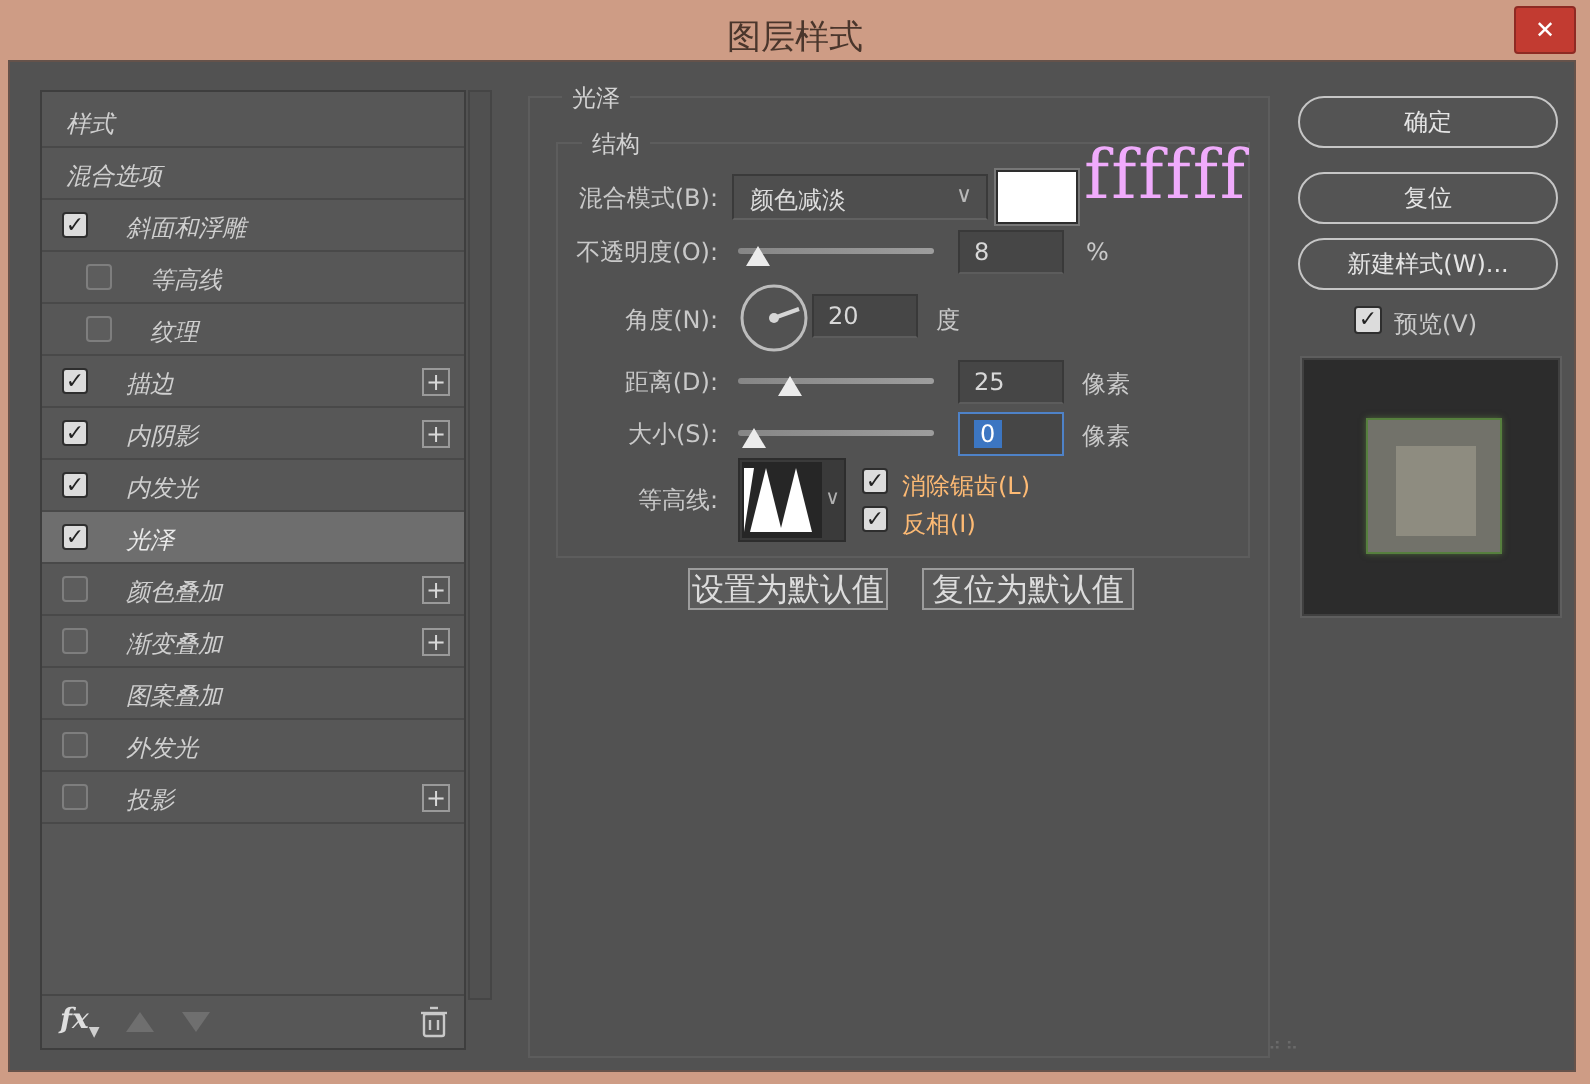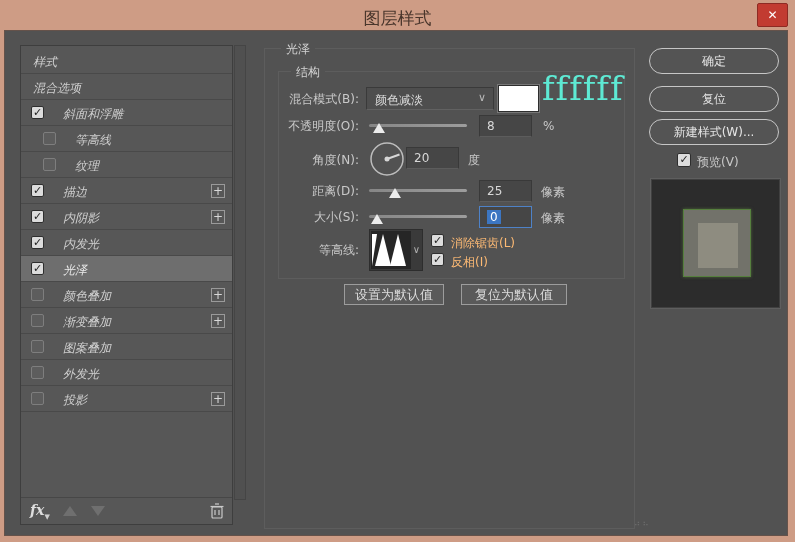--- a/index.html
+++ b/index.html
@@ -62,21 +62,21 @@
 
   .dial { position:absolute; left:364px; top:110px; width:36px; height:36px; cursor:pointer; }
 
   .contour-box { position:absolute; left:364px; top:198px; width:54px; height:42px; background:#3a3a3a; border:1px solid #2d2d2d; cursor:pointer; }
   .contour-thumb { position:absolute; left:1px; top:1px; }
   .ct-caret { position:absolute; right:2px; top:14px; color:#b0b0b0; font-size:10px; }
 
   .ck { position:absolute; width:13px; height:13px; border-radius:2px; background:#dcdcdc; border:1px solid #2e2e2e; color:#222; font-size:11px; font-weight:bold; line-height:11px; text-align:center; cursor:pointer; }
   .cklabel { position:absolute; color:#fdba74; white-space:nowrap; }
 
-  .defbtn { position:absolute; top:253px; height:21px; background:#5a5a5a; border:1px solid #9c9c9c; color:#dcdcdc; font-size:13px; text-align:center; line-height:19px; cursor:pointer; }
+  .defbtn { position:absolute; top:253px; height:21px; background:#5a5a5a; border:1px solid #9c9c9c; color:#dcdcdc; font-size:16px; text-align:center; line-height:19px; cursor:pointer; }
 
   
   .pill { position:absolute; left:644px; width:130px; height:26px; border:1px solid #c6c6c6; border-radius:13px; background:#545454; color:#e5e5e5; text-align:center; line-height:24px; cursor:pointer; }
   .pv-ck { position:absolute; left:672px; top:122px; width:14px; height:14px; border-radius:2px; background:#dcdcdc; border:1px solid #2e2e2e; color:#222; font-size:11px; font-weight:bold; line-height:12px; text-align:center; cursor:pointer; }
   .pv-label { position:absolute; left:692px; top:123px; color:#c9c9c9; }
   .preview { position:absolute; left:646px; top:148px; width:129px; height:129px; background:#2c2c2c; border:1px solid #404040; outline:1px solid #5e5e5e; }
   .pv-sq { position:absolute; left:31px; top:29px; width:68px; height:68px; background:#72726a; border:1px solid #567f3e; box-shadow:0 0 3px rgba(110,160,70,.5); }
   .pv-in { position:absolute; left:14px; top:13px; width:40px; height:45px; background:#8e8c80; }
   .grip { position:absolute; left:629px; top:487px; color:#6a6a6a; font-size:9px; letter-spacing:2px; }
 </style>
@@ -177,21 +177,21 @@
     <div class="fieldset fs-inner">
       <span class="legend lg-inner">结构</span>
     </div>
 
     <div class="flabel" style="top:60px">混合模式(B):</div>
     <div class="dropdown">
       <span class="dd-text">颜色减淡</span>
       <span class="dd-caret">∨</span>
     </div>
     <div class="swatch"></div>
-    <div class="hexnote" style="color:#5eead4">ffffff</div>
+    <div class="hexnote" style="color:#f0abfc">ffffff</div>
 
     <div class="flabel" style="top:87px">不透明度(O):</div>
     <div class="slider" style="left:364px;top:89px">
         <div class="track"></div>
         <div class="thumb" style="left:4px"></div>
       </div>
     <div class="numbox" style="left:474px;top:84px">8</div>
     <div class="unit" style="left:538px;top:88px">%</div>
 
     <div class="flabel" style="top:121px">角度(N):</div>

